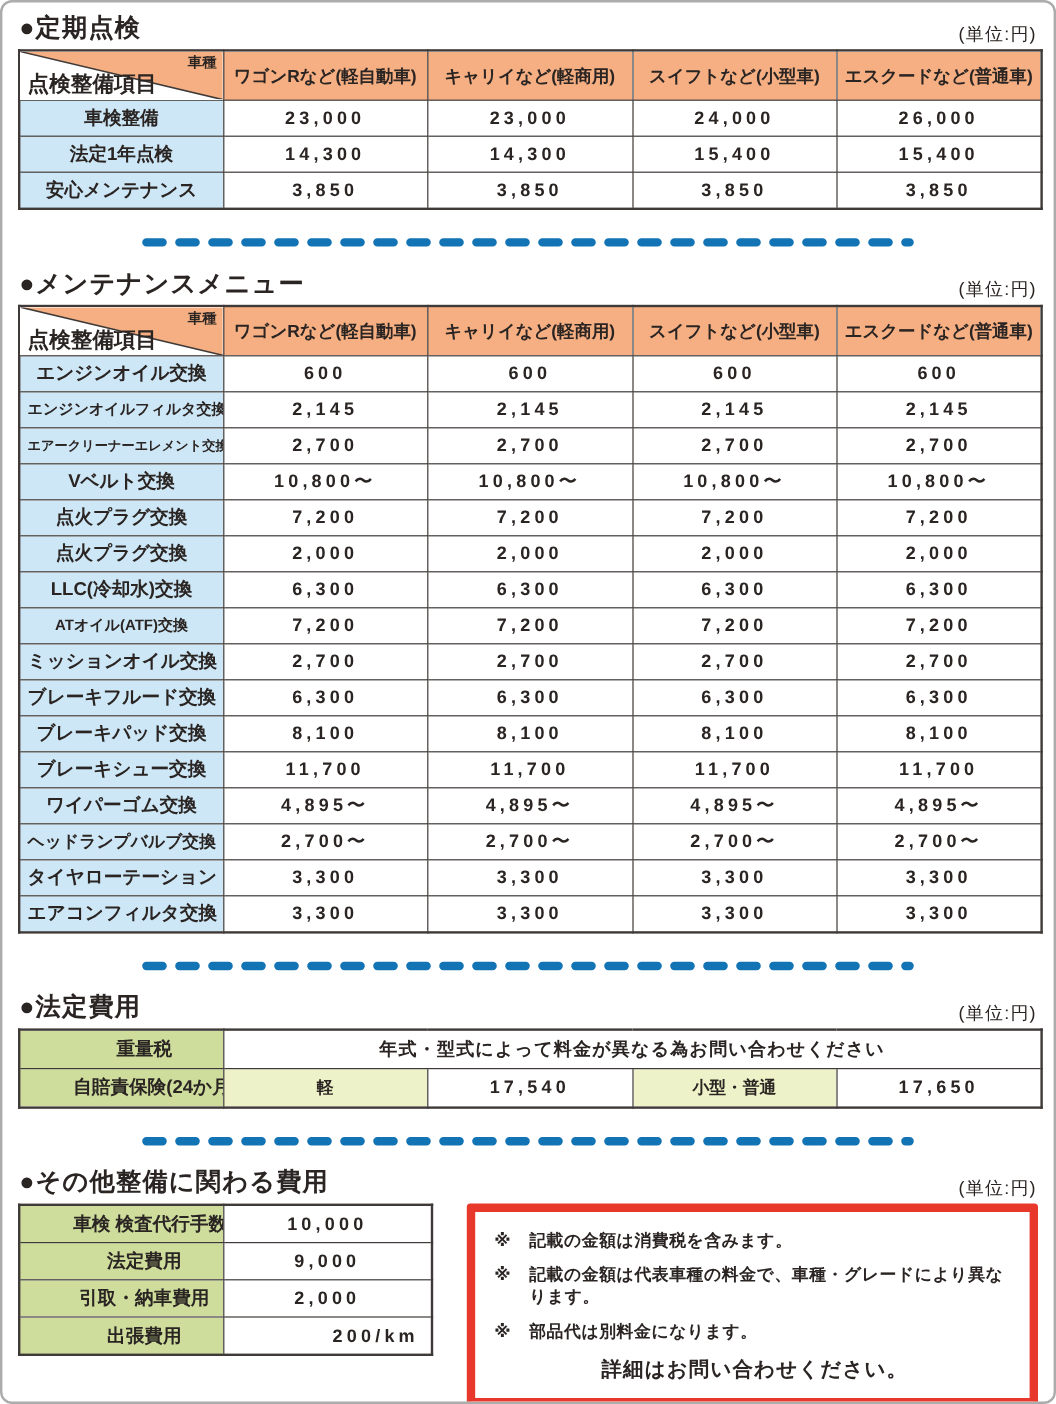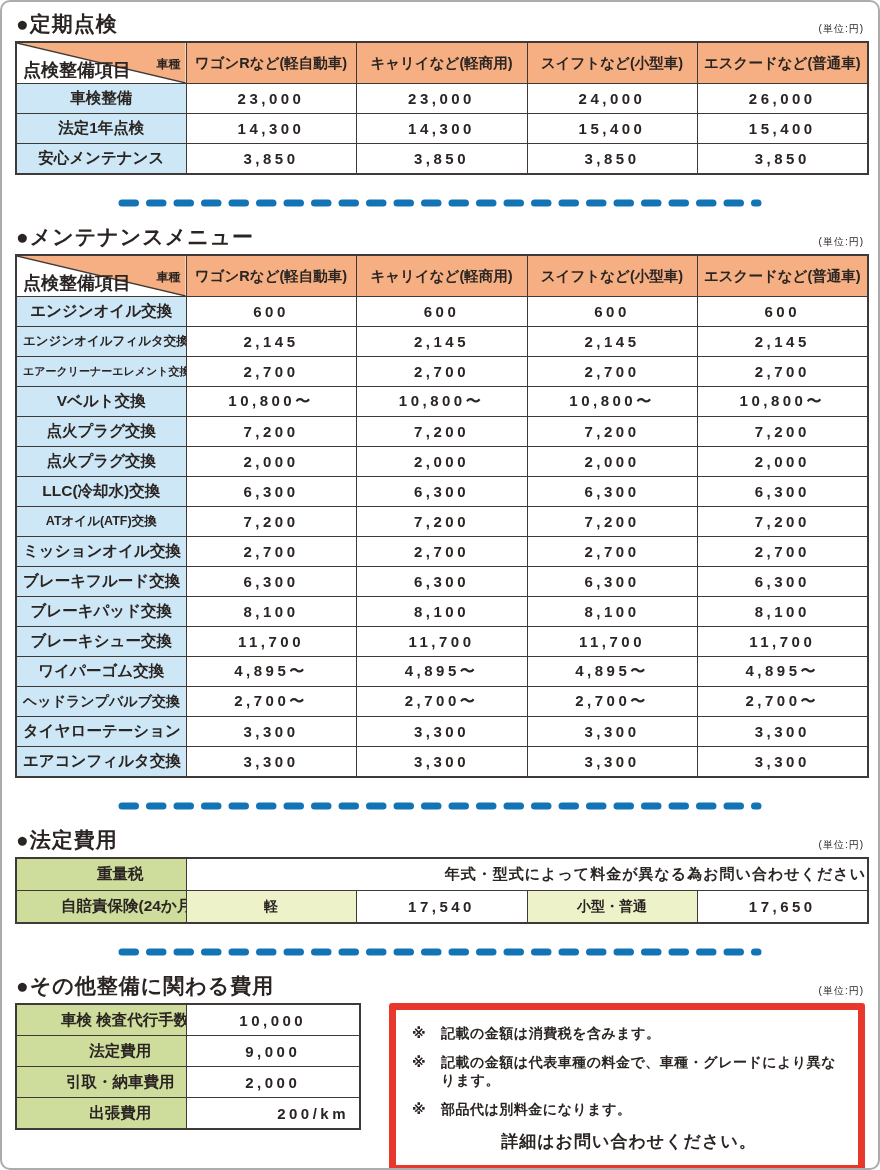--- a/index.html
+++ b/index.html
@@ -13,41 +13,41 @@
     --red:#E8382C;
   }
   html,body{margin:0;padding:0;background:#fff;}
   body{font-family:"Liberation Sans","DejaVu Sans",sans-serif;color:var(--ink);}
   .page{
     box-sizing:border-box;width:880px;height:1170px;background:#fff;
     border:2px solid #ACACAC;border-radius:10px;padding:8px 13px 0 13px;overflow:hidden;
   }
   .sec-head{display:flex;justify-content:space-between;align-items:flex-end;margin:0 1px 3px 1px;}
   .title{font-size:21px;font-weight:bold;margin:0;line-height:28px;letter-spacing:1px;}
-  .unit{font-size:10px;line-height:18px;letter-spacing:1px;}
+  .unit{font-size:15px;line-height:18px;letter-spacing:1px;}
   table{border-collapse:collapse;table-layout:fixed;border:2px solid var(--border);background:#fff;}
   .price-table,.legal-table{width:852px;}
   td,th{border:1px solid var(--border);overflow:hidden;}
   .col-head{background:var(--orange);font-weight:bold;font-size:14.5px;height:40px;text-align:center;padding:0 2px;}
   .corner-cell{position:relative;background:#fff;padding:0;height:40px;}
   .corner-svg{position:absolute;left:0;top:0;width:100%;height:100%;display:block;}
   .corner-tri{fill:var(--orange);}
   .corner-line{stroke:var(--border);stroke-width:1.3;}
-  .corner-top{position:absolute;top:13px;right:5px;font-size:12px;font-weight:bold;}
+  .corner-top{position:absolute;top:1px;right:5px;font-size:12px;font-weight:bold;}
   .corner-bottom{position:absolute;bottom:1px;left:6px;font-size:18px;font-weight:bold;}
   .row-label{font-weight:bold;font-size:15.5px;text-align:center;padding:0 6px;height:27px;white-space:nowrap;}
   .row-label.md{font-size:14px;}
   .row-label.sm{font-size:12.5px;}
   .row-label.xs{font-size:11px;}
   .blue{background:var(--blue-cell);}
   .green{background:var(--green-dark);padding-left:44px;}
   .val{font-weight:bold;font-size:15px;letter-spacing:3.5px;text-align:center;height:27px;background:#fff;}
   .legal-table td{height:29px;}
   .cat{background:var(--green-light);font-weight:bold;font-size:14px;text-align:center;}
-  .span-cell{background:#fff;font-weight:bold;font-size:15px;text-align:right;letter-spacing:1px;margin-top:24px;}
+  .span-cell{background:#fff;font-weight:bold;font-size:15px;text-align:center;letter-spacing:1px;margin-top:24px;}
   .divider-wrap{text-align:center;margin:18px 0 12px 0;}
   .divider{display:inline-block;vertical-align:middle;}
   .other-wrap{display:flex;align-items:flex-start;gap:28px;}
   .other-table{width:344px;}
   .other-table td{height:28px;}
   .val.right{text-align:right;padding-right:10px;}
   .notes{
     box-sizing:border-box;width:481px;min-height:143px;border:7px solid var(--red);
     border-radius:3px;background:#fff;padding:15px 10px 12px 14px;
   }

